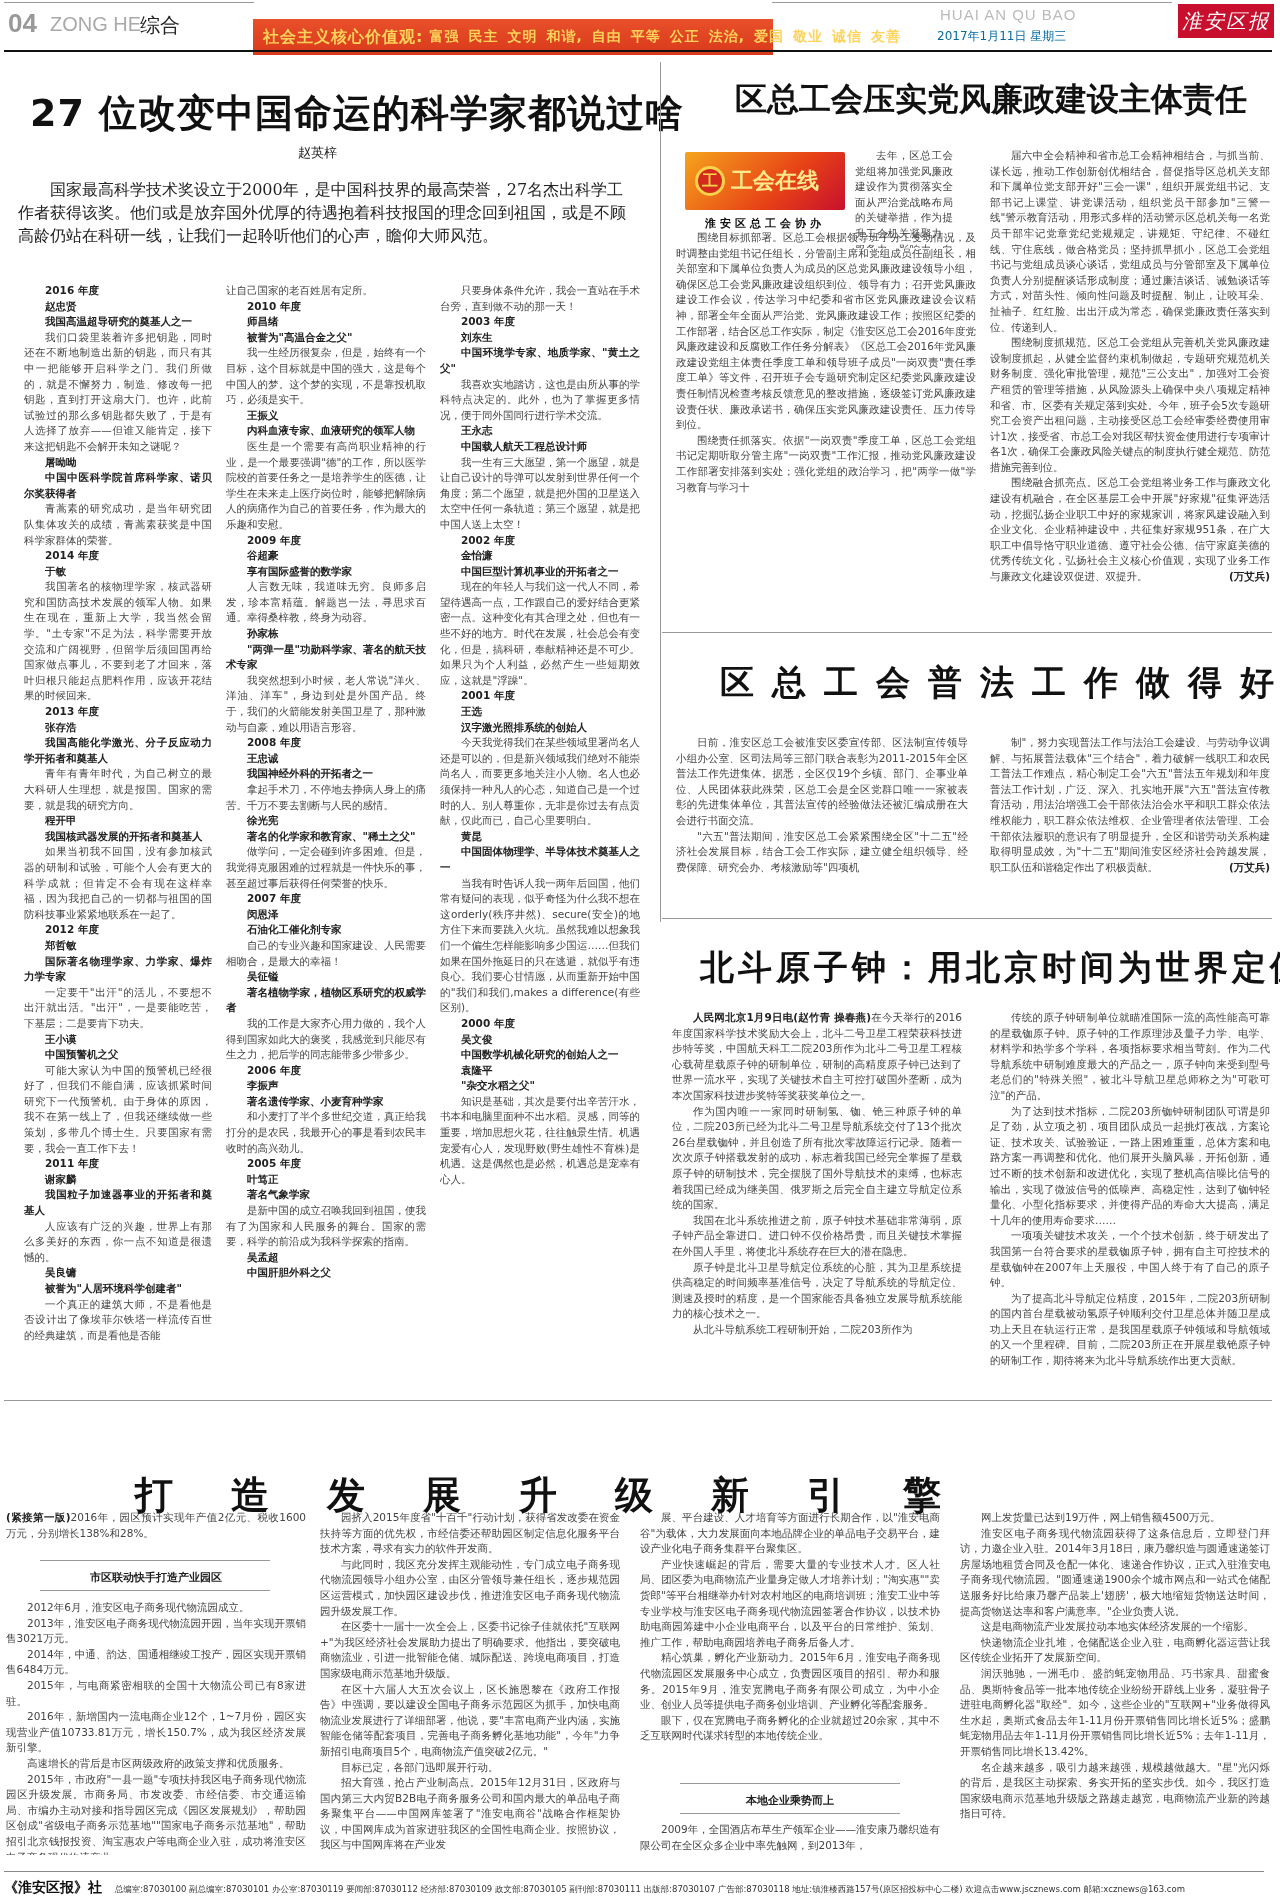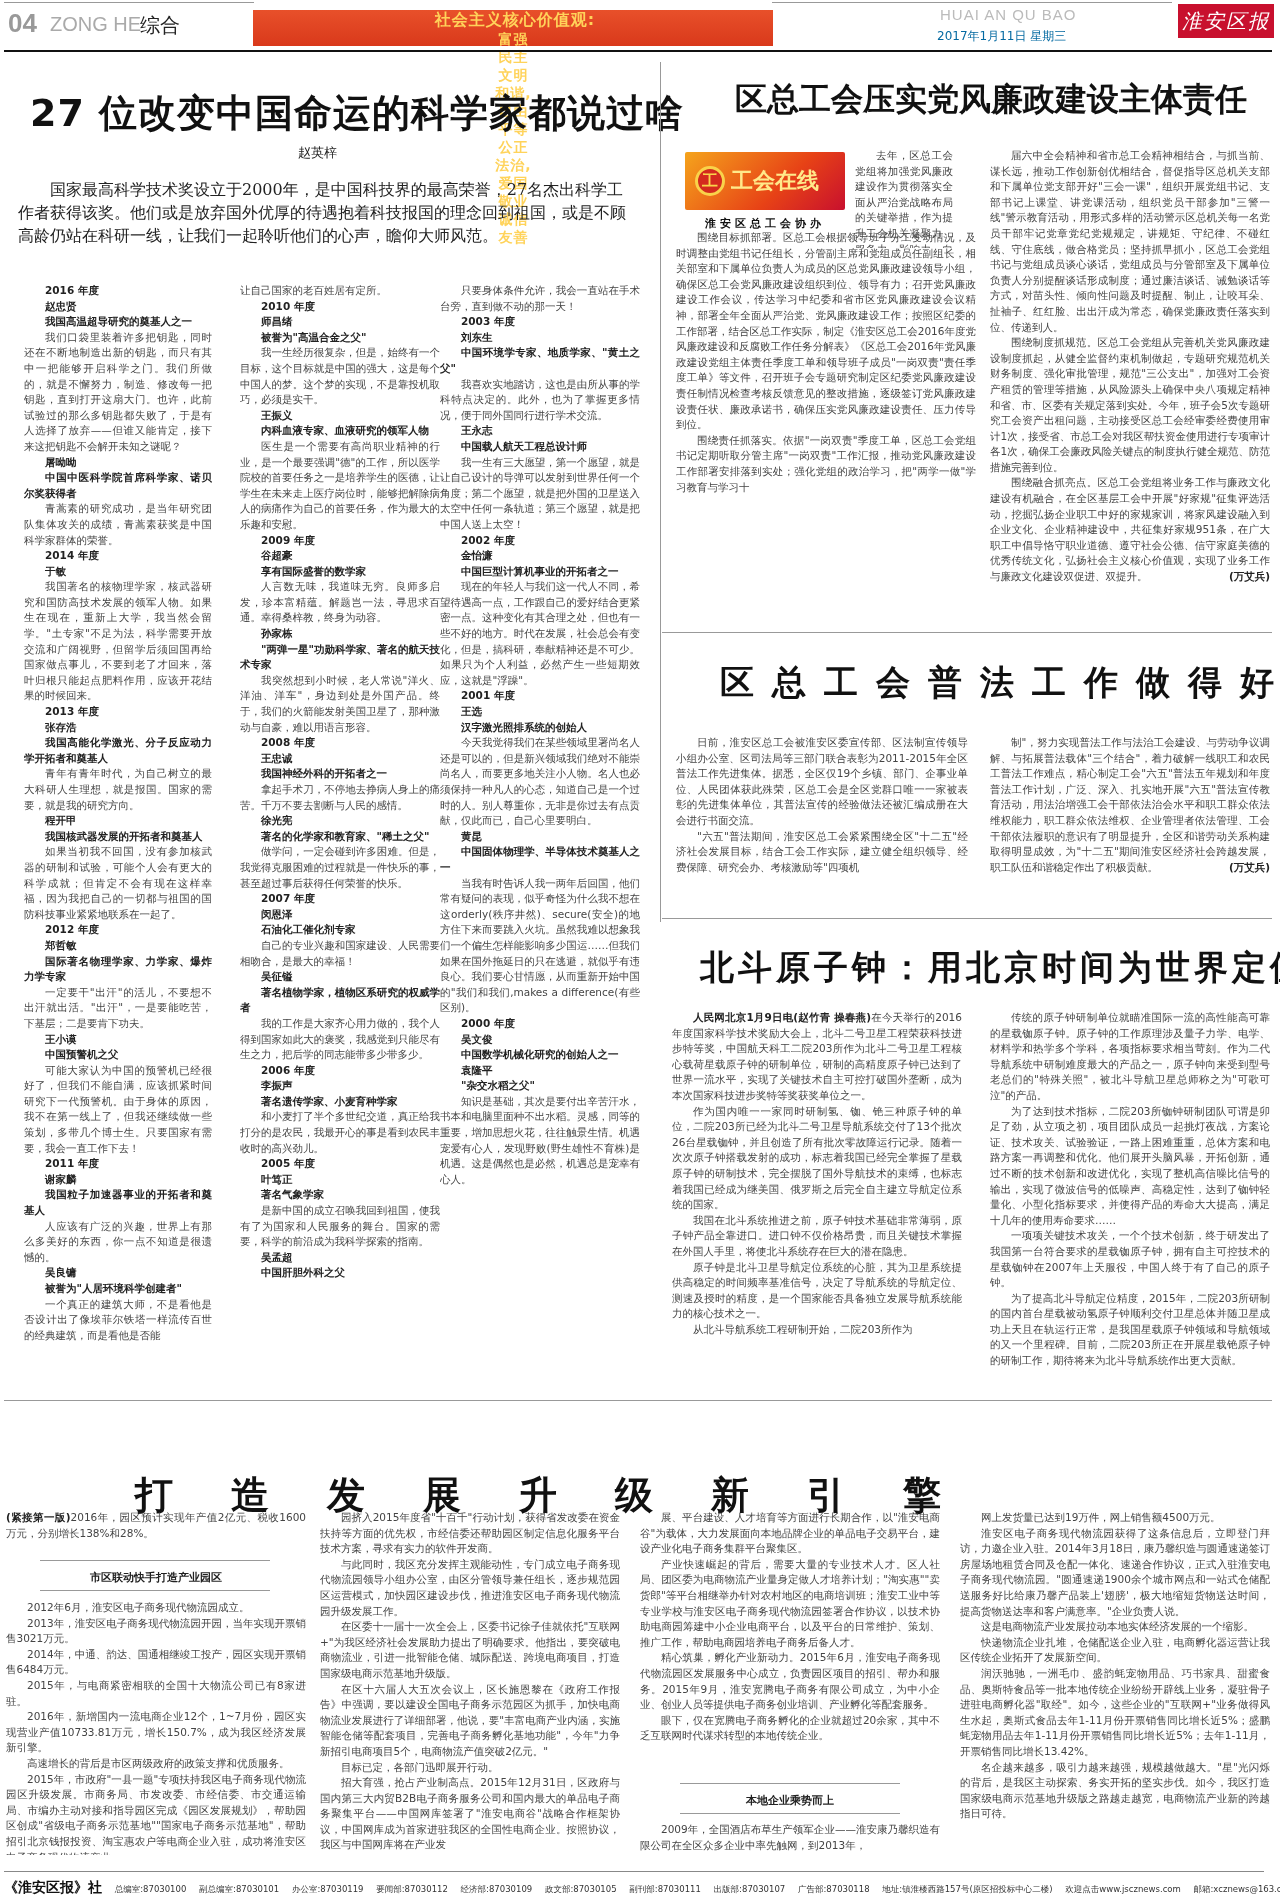--- a/index.html
+++ b/index.html
@@ -2,21 +2,21 @@
 <html><head>
 <meta charset="utf-8">
 <style>
   * { box-sizing: border-box; margin: 0; padding: 0; }
   body { width: 1280px; height: 1901px; background: #fff; font-family: "DejaVu Serif", serif; color: #333; position: relative; overflow: hidden; }
   .abs { position: absolute; }
   
   .hdr-num { left: 8px; top: 8px; font-family: "Liberation Sans", sans-serif; font-weight: bold; font-size: 26px; color: #999; }
   .hdr-pinyin { left: 50px; top: 13px; font-family: "Liberation Sans", sans-serif; font-size: 20px; color: #aaa; }
   .hdr-section { left: 140px; top: 12px; font-family: "DejaVu Sans", sans-serif; font-size: 20px; color: #222; }
-  .hdr-banner { left: 253px; top: 10px; width: 520px; height: 36px; background: linear-gradient(180deg,#e8502a,#d9391b); display: flex; align-items: center; padding-left: 10px; font-family: "DejaVu Sans", sans-serif; font-weight: bold; color: #ffd35a; font-size: 14px; white-space: nowrap; letter-spacing: 1px; flex-direction: column; }
+  .hdr-banner { left: 253px; top: 19px; width: 520px; height: 36px; background: linear-gradient(180deg,#e8502a,#d9391b); display: flex; align-items: center; padding-left: 10px; font-family: "DejaVu Sans", sans-serif; font-weight: bold; color: #ffd35a; font-size: 14px; white-space: nowrap; letter-spacing: 1px; }
   .hdr-banner .lbl { font-size: 16px; margin-right: 6px; }
   .hdr-banner .v { margin-right: 9px; }
   .hdr-pub { left: 940px; top: 6px; font-family: "Liberation Sans", sans-serif; font-size: 15px; color: #bbb; letter-spacing: 1px; }
   .hdr-date { left: 937px; top: 28px; font-family: "DejaVu Sans", sans-serif; font-size: 12px; color: #0369a1; }
   .hdr-logo { left: 1178px; top: 4px; width: 96px; height: 34px; background: #c8102e; color: #fff; font-family: "DejaVu Serif", serif; font-style: italic; font-size: 20px; display: flex; align-items: center; justify-content: center; letter-spacing: 2px; }
   .hdr-rule { left: 4px; top: 50px; width: 1268px; height: 2px; background: #111; }
   .top-thin { left: 4px; top: 2px; width: 250px; height: 1px; background: #999; }
   .top-thin2 { left: 772px; top: 2px; width: 400px; height: 1px; background: #999; }
 
   .headline { font-family: "DejaVu Sans", sans-serif; font-weight: bold; color: #111; white-space: nowrap; }
@@ -27,21 +27,21 @@
   .col .yr, .col .nm, .col .tt { font-weight: bold; color: #222; text-indent: 2em; }
   .col .tt-cont { font-weight: bold; color: #222; text-indent: 0; }
   .vline { width: 1px; background: #999; }
   .hline { height: 1px; background: #999; }
   .badge { background: linear-gradient(135deg,#f5a41c,#e74216 60%,#c8102e); border-radius: 2px; display: flex; align-items: center; justify-content: flex-start; padding-left: 10px; color: #ffe98a; font-family: "DejaVu Serif", serif; font-weight: bold; font-size: 22px; }
   .badge .emb { width: 30px; height: 30px; border-radius: 50%; border: 3px solid #f9d34a; background: #d42a1e; color: #f9d34a; font-size: 16px; display: flex; align-items: center; justify-content: center; margin-right: 6px; }
   .badge-cap { font-family: "DejaVu Serif", serif; font-weight: bold; font-size: 11px; color: #111; letter-spacing: 4px; text-align: center; }
   .sub-hd { font-family: "DejaVu Sans", sans-serif; font-weight: bold; font-size: 11px; color: #222; text-align: center; }
   .footer { font-family: "DejaVu Sans", sans-serif; font-size: 8.5px; color: #333; white-space: nowrap; }
   .footer .brand { font-weight: bold; font-size: 14px; color: #111; margin-right: 10px; }
-  .footer .it { margin-right: 10px; }
+  .footer .it { }
   .author { font-weight: bold; color: #222; float: right; }
 </style>
 </head>
 <body>
 
 <div class="abs top-thin"></div>
 <div class="abs top-thin2"></div>
 <div class="abs hdr-num">04</div>
 <div class="abs hdr-pinyin">ZONG HE</div>
 <div class="abs hdr-section">综合</div>
@@ -95,21 +95,21 @@
     <p class="tt">中国预警机之父</p>
     <p class="p">可能大家认为中国的预警机已经很好了，但我们不能自满，应该抓紧时间研究下一代预警机。由于身体的原因，我不在第一线上了，但我还继续做一些策划，多带几个博士生。只要国家有需要，我会一直工作下去！</p>
     <p class="yr">2011 年度</p>
     <p class="nm">谢家麟</p>
     <p class="tt">我国粒子加速器事业的开拓者和奠基人</p>
     <p class="p">人应该有广泛的兴趣，世界上有那么多美好的东西，你一点不知道是很遗憾的。</p>
     <p class="nm">吴良镛</p>
     <p class="tt">被誉为"人居环境科学创建者"</p>
     <p class="p">一个真正的建筑大师，不是看他是否设计出了像埃菲尔铁塔一样流传百世的经典建筑，而是看他是否能</p>
   </div>
-<div class="abs col" id="sci-col-1" style="left:240px;top:283px;width:200px;height:1120px;overflow:hidden;">
+<div class="abs col" id="sci-col-1" style="left:226px;top:283px;width:200px;height:1120px;overflow:hidden;">
     <p class="tt-cont" style="font-weight: normal; color: rgb(68, 68, 68);">让自己国家的老百姓居有定所。</p>
     <p class="yr">2010 年度</p>
     <p class="nm">师昌绪</p>
     <p class="tt">被誉为"高温合金之父"</p>
     <p class="p">我一生经历很复杂，但是，始终有一个目标，这个目标就是中国的强大，这是每个中国人的梦。这个梦的实现，不是靠投机取巧，必须是实干。</p>
     <p class="nm">王振义</p>
     <p class="tt">内科血液专家、血液研究的领军人物</p>
     <p class="p">医生是一个需要有高尚职业精神的行业，是一个最要强调"德"的工作，所以医学院校的首要任务之一是培养学生的医德，让学生在未来走上医疗岗位时，能够把解除病人的病痛作为自己的首要任务，作为最大的乐趣和安慰。</p>
     <p class="yr">2009 年度</p>
     <p class="nm">谷超豪</p>

